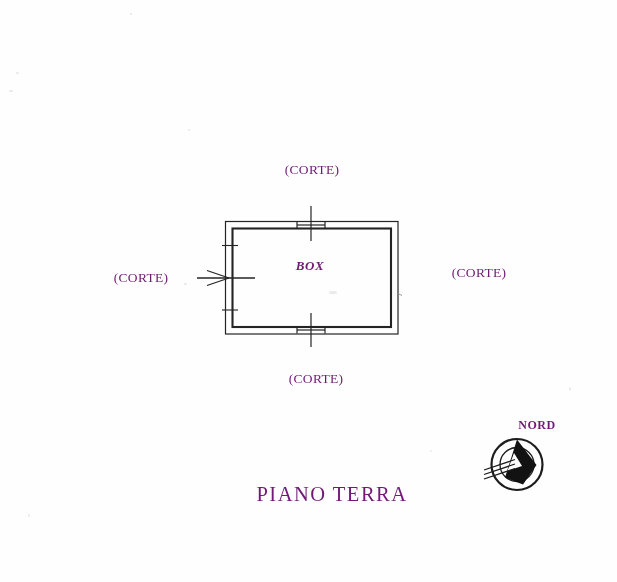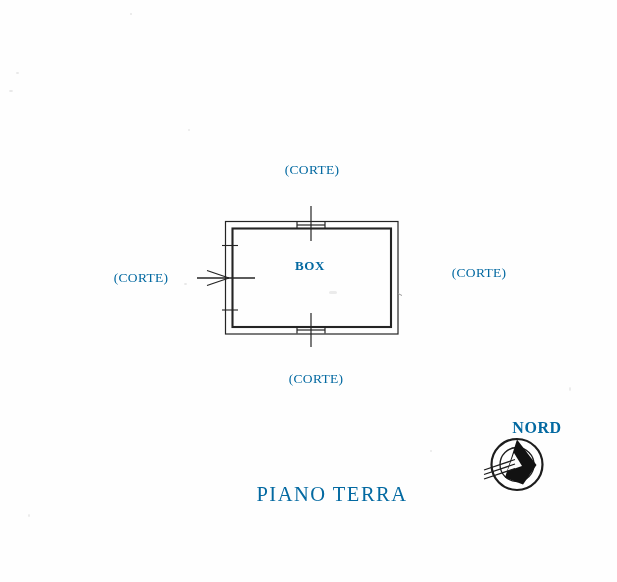--- a/index.html
+++ b/index.html
@@ -19,41 +19,41 @@
   .linework {
     position: absolute;
     left: 0;
     top: 0;
   }
   .lbl {
     position: absolute;
     text-align: center;
     white-space: nowrap;
     line-height: 1.1;
-    color: #0369a1;
+    color: #701a75;
   }
   .corte {
     width: 120px;
     font-size: 13.5px;
     letter-spacing: 0.3px;
   }
   .room-name {
     width: 120px;
     font-size: 13px;
     font-weight: bold;
     letter-spacing: 0.6px;
   }
   .room-height {
     width: 120px;
     font-size: 13px;
     letter-spacing: 0.3px;
   }
   .nord {
     width: 90px;
-    font-size: 16px;
+    font-size: 12px;
     font-weight: bold;
     letter-spacing: 0.6px;
   }
   .plan-title {
     width: 240px;
     font-size: 20.5px;
     letter-spacing: 1.5px;
   }
   .speck {
     position: absolute;
@@ -114,21 +114,21 @@
         <line x1="484" y1="479" x2="515" y2="468.5"></line>
       </g>
     </g>
   </svg>
 
   <div class="lbl corte" style="left:252px; top:163px;">(CORTE)</div>
   <div class="lbl corte" style="left:81px; top:271px;">(CORTE)</div>
   <div class="lbl corte" style="left:419px; top:266px;">(CORTE)</div>
   <div class="lbl corte" style="left:256px; top:372px;">(CORTE)</div>
 
-  <div class="lbl room-name" style="left:250px; top:258.5px;">BOX</div>
+  <div class="lbl room-name" style="left:250px; top:258.5px;font-style:italic;">BOX</div>
 
   <div class="lbl nord" style="left:492px; top:418.5px;">NORD</div>
 
   <div class="lbl plan-title" style="left:212px; top:482.5px;">PIANO TERRA</div>
 
   <div class="speck" style="left:130px; top:13px;  width:2px; height:2px; opacity:.45;"></div>
   <div class="speck" style="left:16px;  top:72px;  width:3px; height:2px; opacity:.4;"></div>
   <div class="speck" style="left:9px;   top:90px;  width:4px; height:2px; opacity:.4;"></div>
   <div class="speck" style="left:188px; top:129px; width:2px; height:2px; opacity:.4;"></div>
   <div class="speck" style="left:184px; top:283px; width:3px; height:2px; opacity:.45;"></div>

